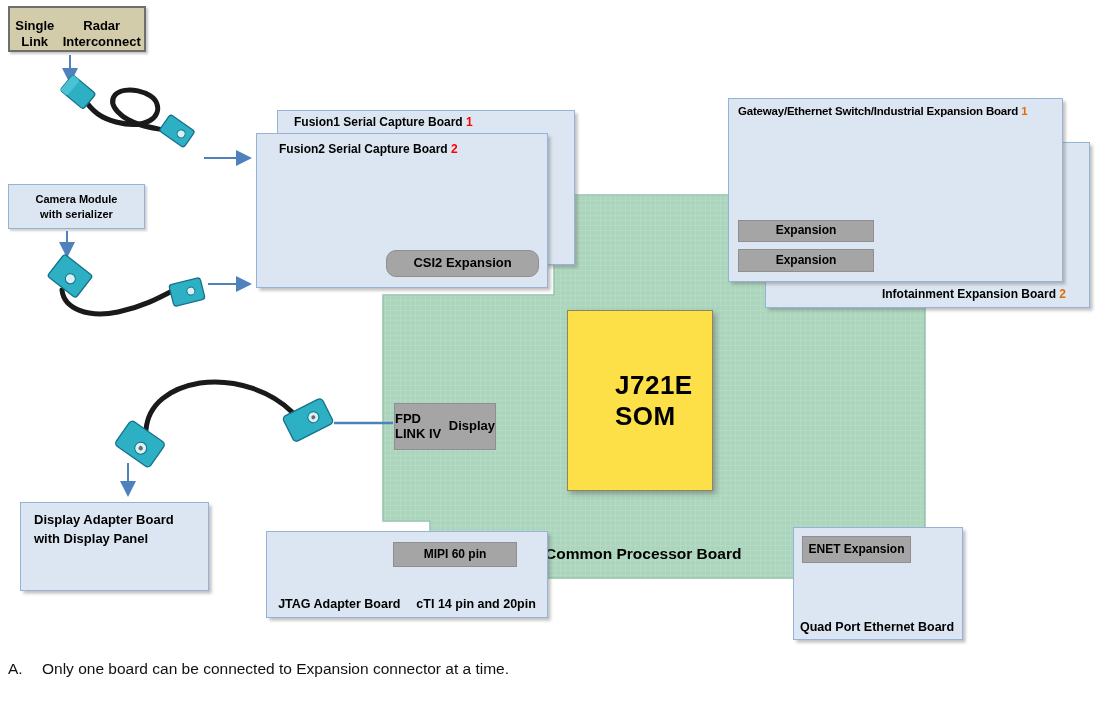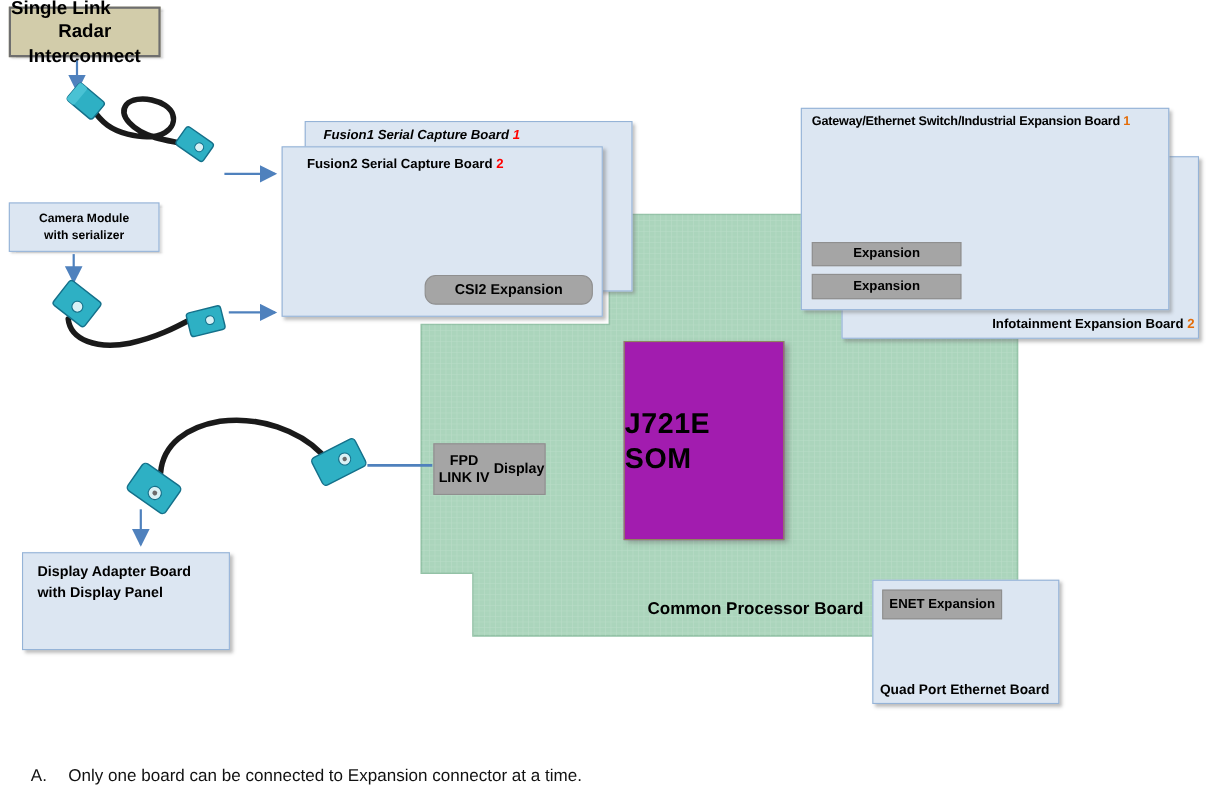--- a/index.html
+++ b/index.html
@@ -13,83 +13,84 @@
     background:#dce6f2;border:1.6px solid #95b3d7;
     box-shadow:2.5px 2.5px 3px rgba(110,110,110,.45);
   }
   .board-title{font-weight:bold;font-size:12px;line-height:1.15;}
   .num-red{color:#ff0000;font-weight:bold;}
   .num-orange{color:#e36c09;font-weight:bold;}
   
   .graybtn{
     background:#a5a5a5;border:1px solid #8f8f8f;
     display:flex;align-items:center;justify-content:center;
-    font-weight:bold;font-size:12px;text-align:center;line-height:1.15;
+    font-weight:bold;font-size:12px;line-height:1.15;
   }
   
   .tanbox{
     background:#d2ccaa;border:2px solid #6e6e6e;
-    display:flex;flex-direction:column;align-items:flex-start;justify-content:center;
-    font-weight:bold;font-size:17px;line-height:1.25;text-align:center;
+    display:flex;flex-direction:row;align-items:flex-end;justify-content:center;
+    font-weight:bold;font-size:13px;line-height:1.25;text-align:center;
     box-shadow:2px 2px 2px rgba(120,120,120,.4);
   }
   .bluebox{
     background:#dce6f2;border:1.6px solid #95b3d7;
     display:flex;flex-direction:column;align-items:center;justify-content:center;
     font-weight:bold;font-size:11px;line-height:1.3;text-align:center;
     box-shadow:2px 2px 2px rgba(120,120,120,.35);
   }
   .som{
-    background:#a21caf;border:1.4px solid #8e865f;
+    background:#fde047;border:1.4px solid #8e865f;
     display:flex;align-items:center;justify-content:center;
     font-weight:bold;font-size:26px;letter-spacing:.5px;
     box-shadow:3px 3px 5px rgba(100,100,100,.5);
-  }
-  .cpb-label{font-weight:bold;font-size:15.5px;text-align:right;}
+    padding-left:47px;
+  }
+  .cpb-label{font-weight:bold;font-size:15.5px;text-align:left;}
   .note-row{position:absolute;left:8px;font-size:15.5px;color:#111;}
   .note-id{display:inline-block;width:34px;}
   svg{display:block;}
 </style>
 </head>
 <body>
 
 <div class="stage">
 
   <svg class="abs" style="left:0;top:0;z-index:1" width="1100" height="714" viewBox="0 0 1100 714">
     <defs>
       <pattern id="grid" width="5" height="5" patternUnits="userSpaceOnUse">
         <path d="M5 0 H0 V5" fill="none" stroke="#ffffff" stroke-opacity="0.18" stroke-width="1"></path>
       </pattern>
     </defs>
     <polygon points="554,195 925,195 925,578 430,578 430,521 383,521 383,295 554,295" fill="#abd5bc" stroke="#93c2a6" stroke-width="1.5"></polygon>
     <polygon points="554,195 925,195 925,578 430,578 430,521 383,521 383,295 554,295" fill="url(#grid)"></polygon>
   </svg>
 
   <div class="abs board" style="left:765px;top:142px;width:325px;height:166px;z-index:2">
-    <div class="abs board-title" style="right:3px;bottom:5px;padding-left:12px;">
+    <div class="abs board-title" style="right:23px;bottom:5px;padding-left:12px;">
       <span>Infotainment Expansion Board</span>
       <span class="num-orange">2</span>
     </div>
   </div>
 
   <div class="abs board" style="left:728px;top:98px;width:335px;height:184px;z-index:3">
     <div class="abs board-title" style="left:9px;top:6px;font-size:11.5px;letter-spacing:-0.2px;">
       <span>Gateway/Ethernet Switch/Industrial Expansion Board</span>
       <span class="num-orange">1</span>
     </div>
     <div class="abs graybtn" style="left:9px;top:121px;width:136px;height:22px;">
       <span>Expansion</span>
     </div>
     <div class="abs graybtn" style="left:9px;top:150px;width:136px;height:23px;">
       <span>Expansion</span>
     </div>
   </div>
 
   <div class="abs board" style="left:277px;top:110px;width:298px;height:155px;z-index:4">
-    <div class="abs board-title" style="left:16px;top:5px;font-style:italic;">
+    <div class="abs board-title" style="left:16px;top:5px;">
       <span>Fusion1 Serial Capture Board</span>
       <span class="num-red">1</span>
     </div>
   </div>
 
   <div class="abs board" style="left:256px;top:133px;width:292px;height:155px;z-index:5">
     <div class="abs board-title" style="left:22px;top:9px;">
       <span>Fusion2 Serial Capture Board</span>
       <span class="num-red">2</span>
     </div>
@@ -104,20 +105,30 @@
 
   <div class="abs graybtn" style="left:394px;top:403px;width:102px;height:47px;font-size:13px;z-index:6">
     <span>FPD LINK IV</span>
     <span>Display</span>
   </div>
 
   <div class="abs cpb-label" style="left:545px;top:545px;width:240px;z-index:6">
     <span>Common Processor Board</span>
   </div>
 
+  <div class="abs board" style="left:266px;top:531px;width:282px;height:87px;z-index:7">
+    <div class="abs graybtn" style="left:126px;top:10px;width:124px;height:25px;">
+      <span>MIPI 60 pin</span>
+    </div>
+    <div class="abs board-title" style="left:0;right:0;bottom:6px;text-align:center;font-size:12.5px;">
+      <span>JTAG Adapter Board</span>
+      <span style="display:inline-block;width:9px;"></span>
+      <span>cTI 14 pin and 20pin</span>
+    </div>
+  </div>
 
   <div class="abs board" style="left:793px;top:527px;width:170px;height:113px;z-index:7">
     <div class="abs graybtn" style="left:8px;top:8px;width:109px;height:27px;">
       <span>ENET Expansion</span>
     </div>
     <div class="abs board-title" style="left:0;right:2px;bottom:5px;text-align:center;font-size:12.5px;">
       <span>Quad Port Ethernet Board</span>
     </div>
   </div>
 
@@ -184,17 +195,17 @@
         <circle cx="3" cy="3" r="2.2" fill="#6b6b6b"></circle>
       </g>
       <g transform="translate(308,420) rotate(-27)">
         <rect x="-22" y="-14" width="44" height="28" rx="4" fill="#2eb0c4" stroke="#14708a" stroke-width="1.3"></rect>
         <circle cx="6" cy="0" r="5.5" fill="#d9f1f5" stroke="#14708a" stroke-width="1"></circle>
         <circle cx="6" cy="0" r="2" fill="#6b6b6b"></circle>
       </g>
     </g>
   </svg>
 
-  <div class="note-row" style="top:697px;margin-left:20px;">
+  <div class="note-row" style="top:660px;">
     <span class="note-id">A.</span><span>Only one board can be connected to Expansion connector at a time.</span>
   </div>
 
 </div>
 
 </body></html>

